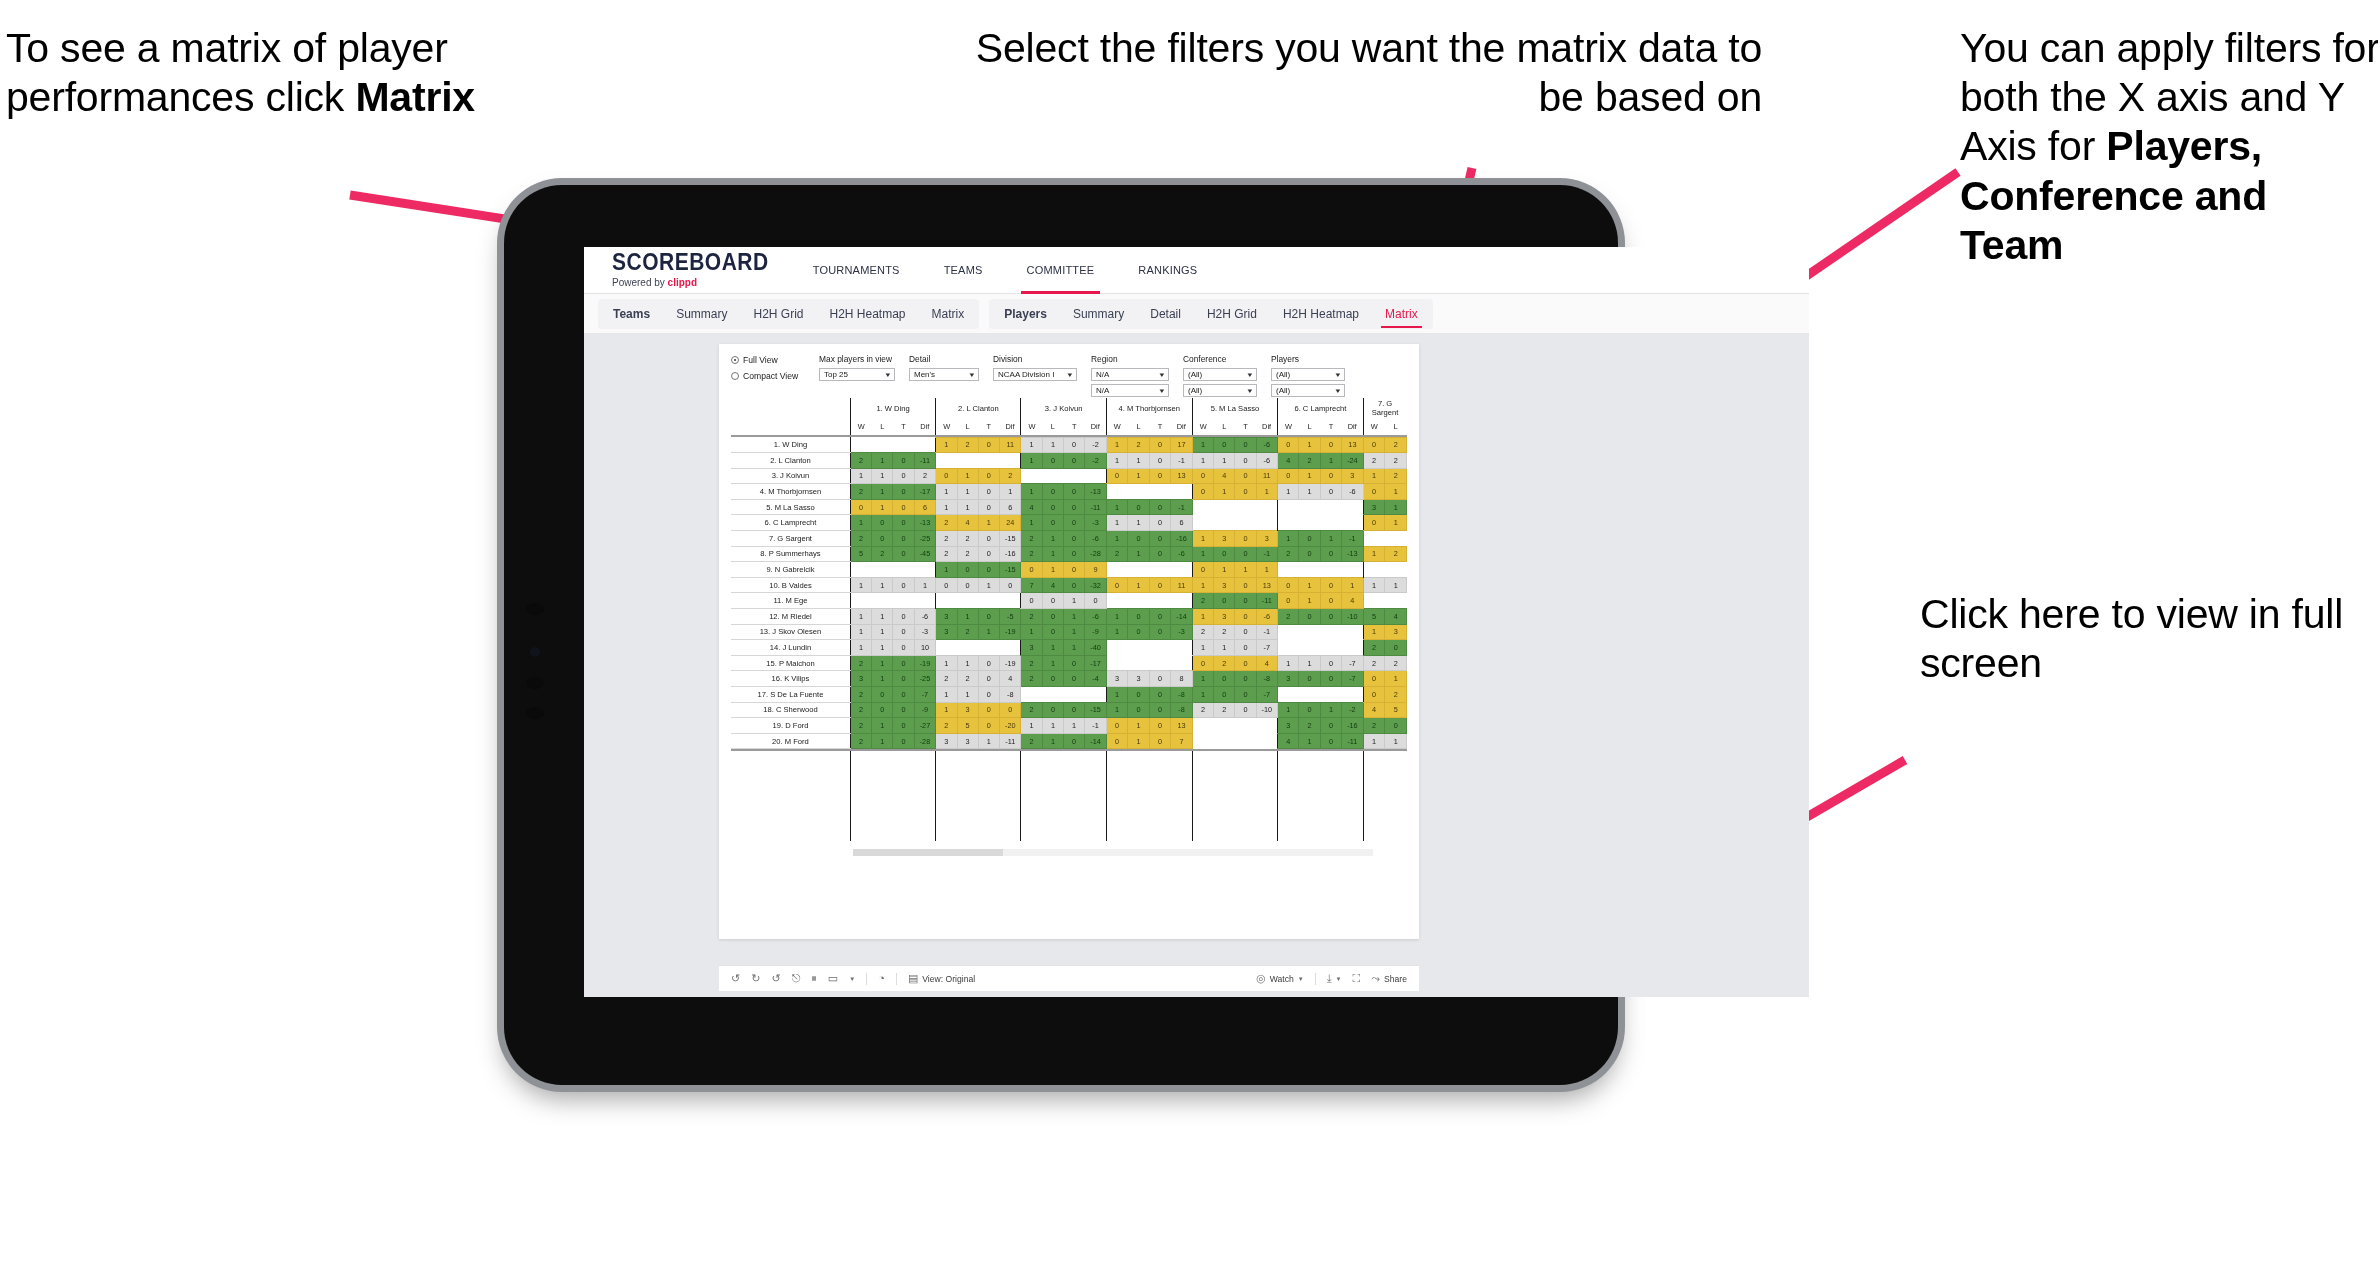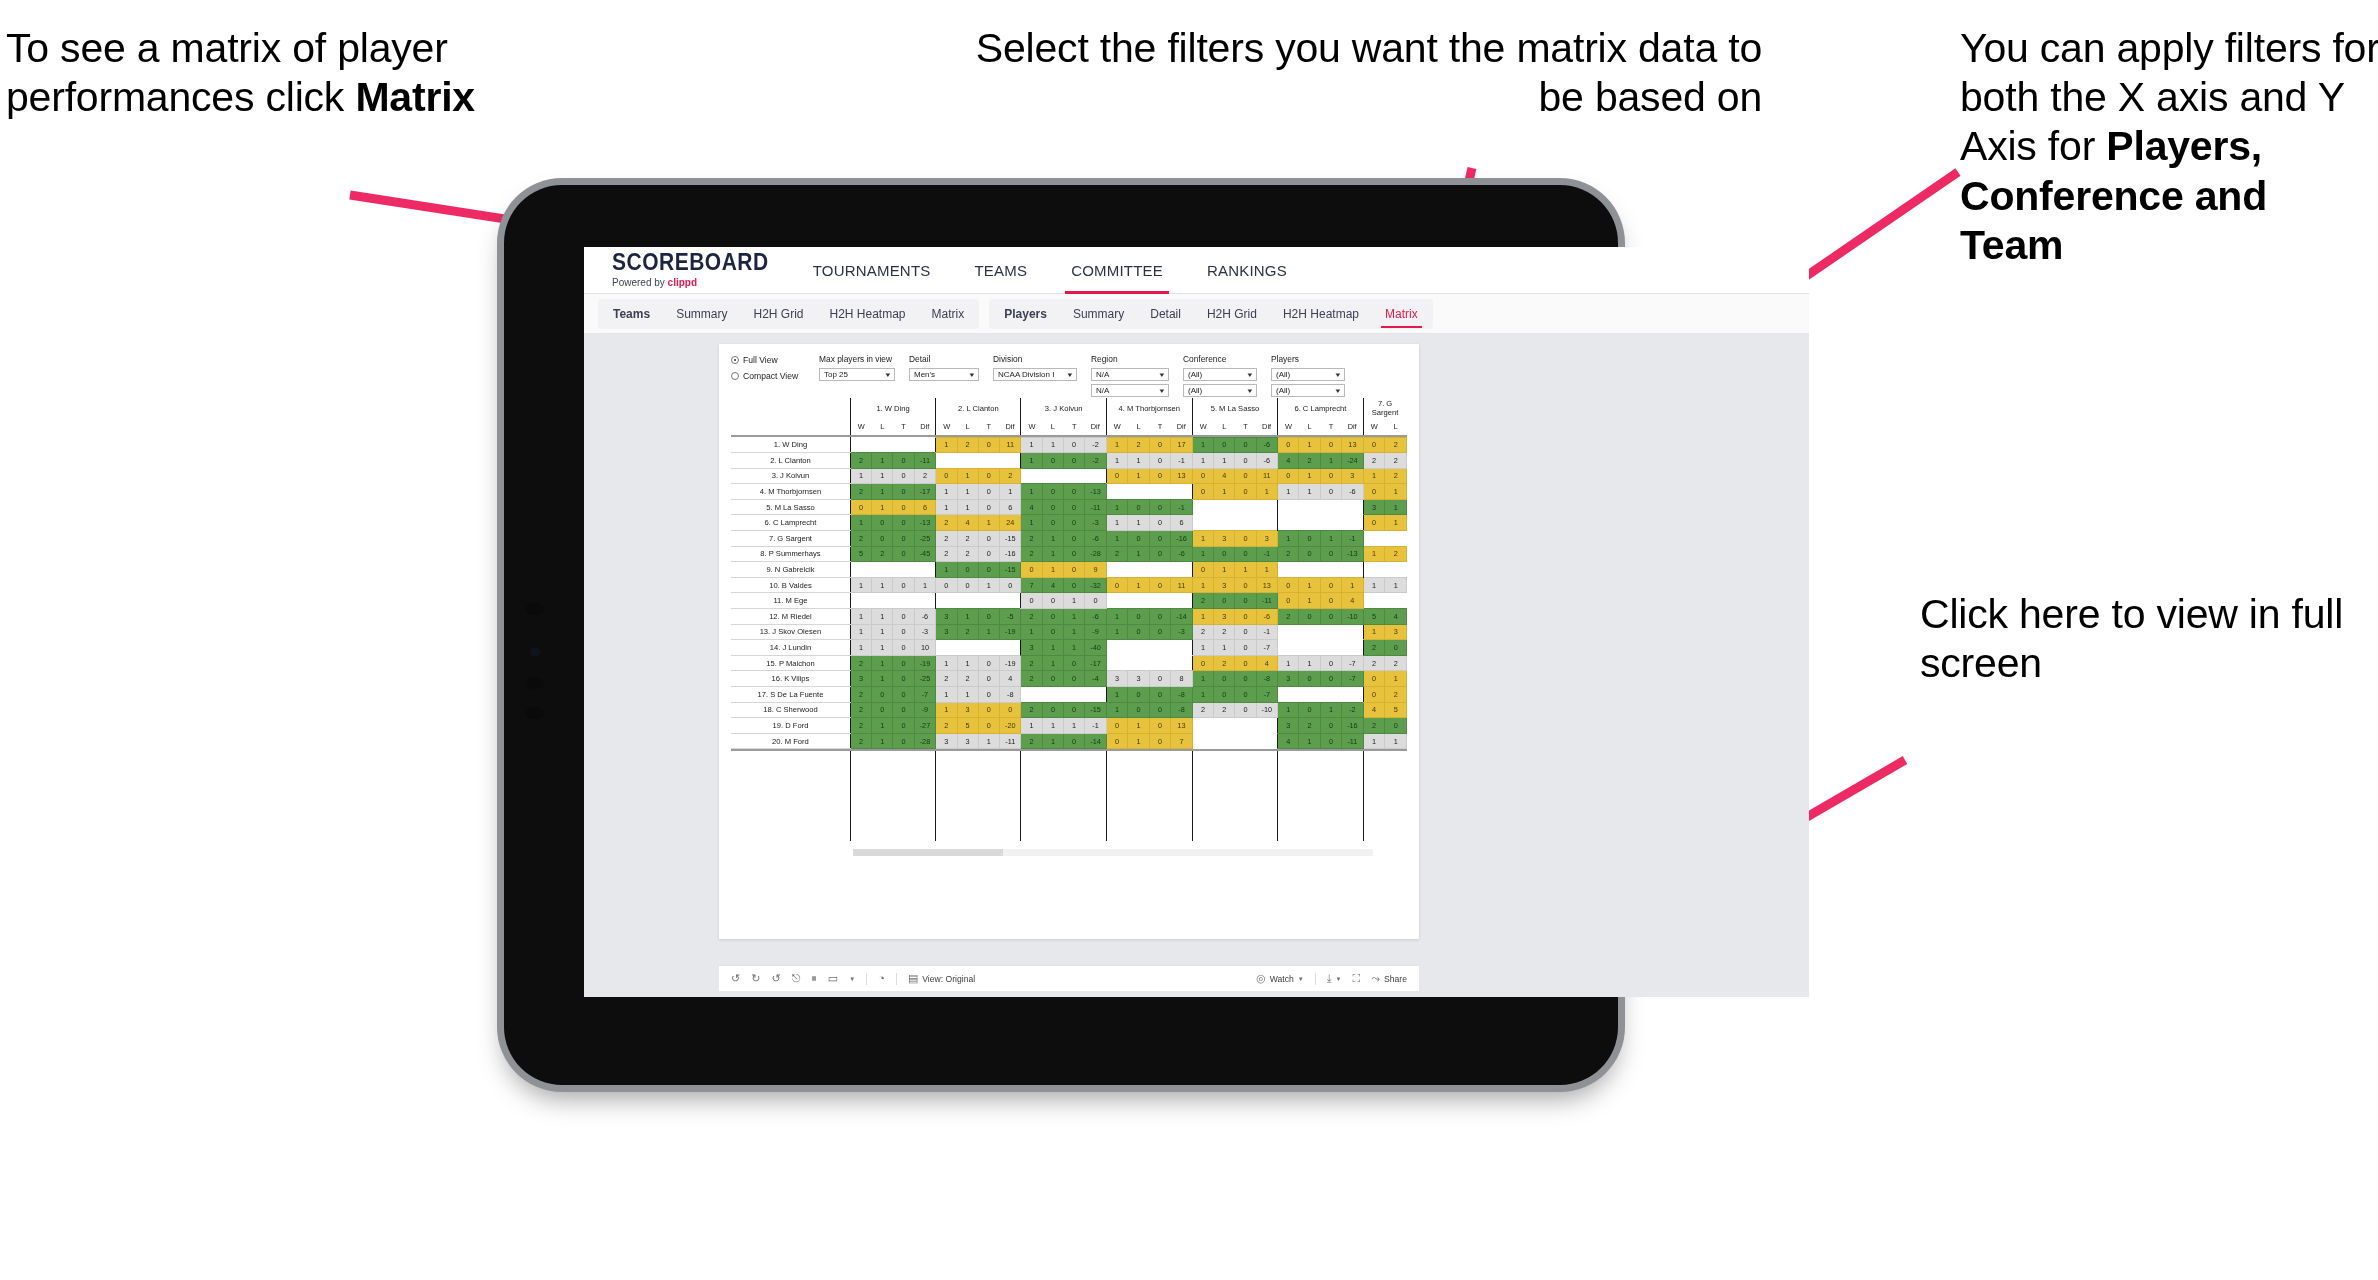--- a/index.html
+++ b/index.html
@@ -59,21 +59,21 @@
   .brand .logo {
     font-family:"Liberation Sans", sans-serif;
     font-weight:700; font-size:21px; letter-spacing:0.5px;
     color:#1d2440; display:block;
     transform:scaleY(1.12); transform-origin:left bottom;
   }
   .brand .sub { font-size:10px; color:#3f4355; margin-top:5px; display:block; }
   .brand .sub .clippd { color:#e8174b; font-weight:700; }
   .topnav { display:flex; align-items:center; height:47px; }
   .topnav .item {
-    font-size:15px; color:#2c3144; padding:0 22px; height:47px;
+    font-size:11px; color:#2c3144; padding:0 22px; height:47px;
     display:flex;align-items:center; position:relative; letter-spacing:.2px;
   }
   .topnav .item.active:after{
     content:""; position:absolute; left:16px; right:16px; bottom:0;
     height:3px; background:#e8174b;
   }
 
   
   .subtabs {
     height:40px; background:#fafafb; display:flex; align-items:center;

